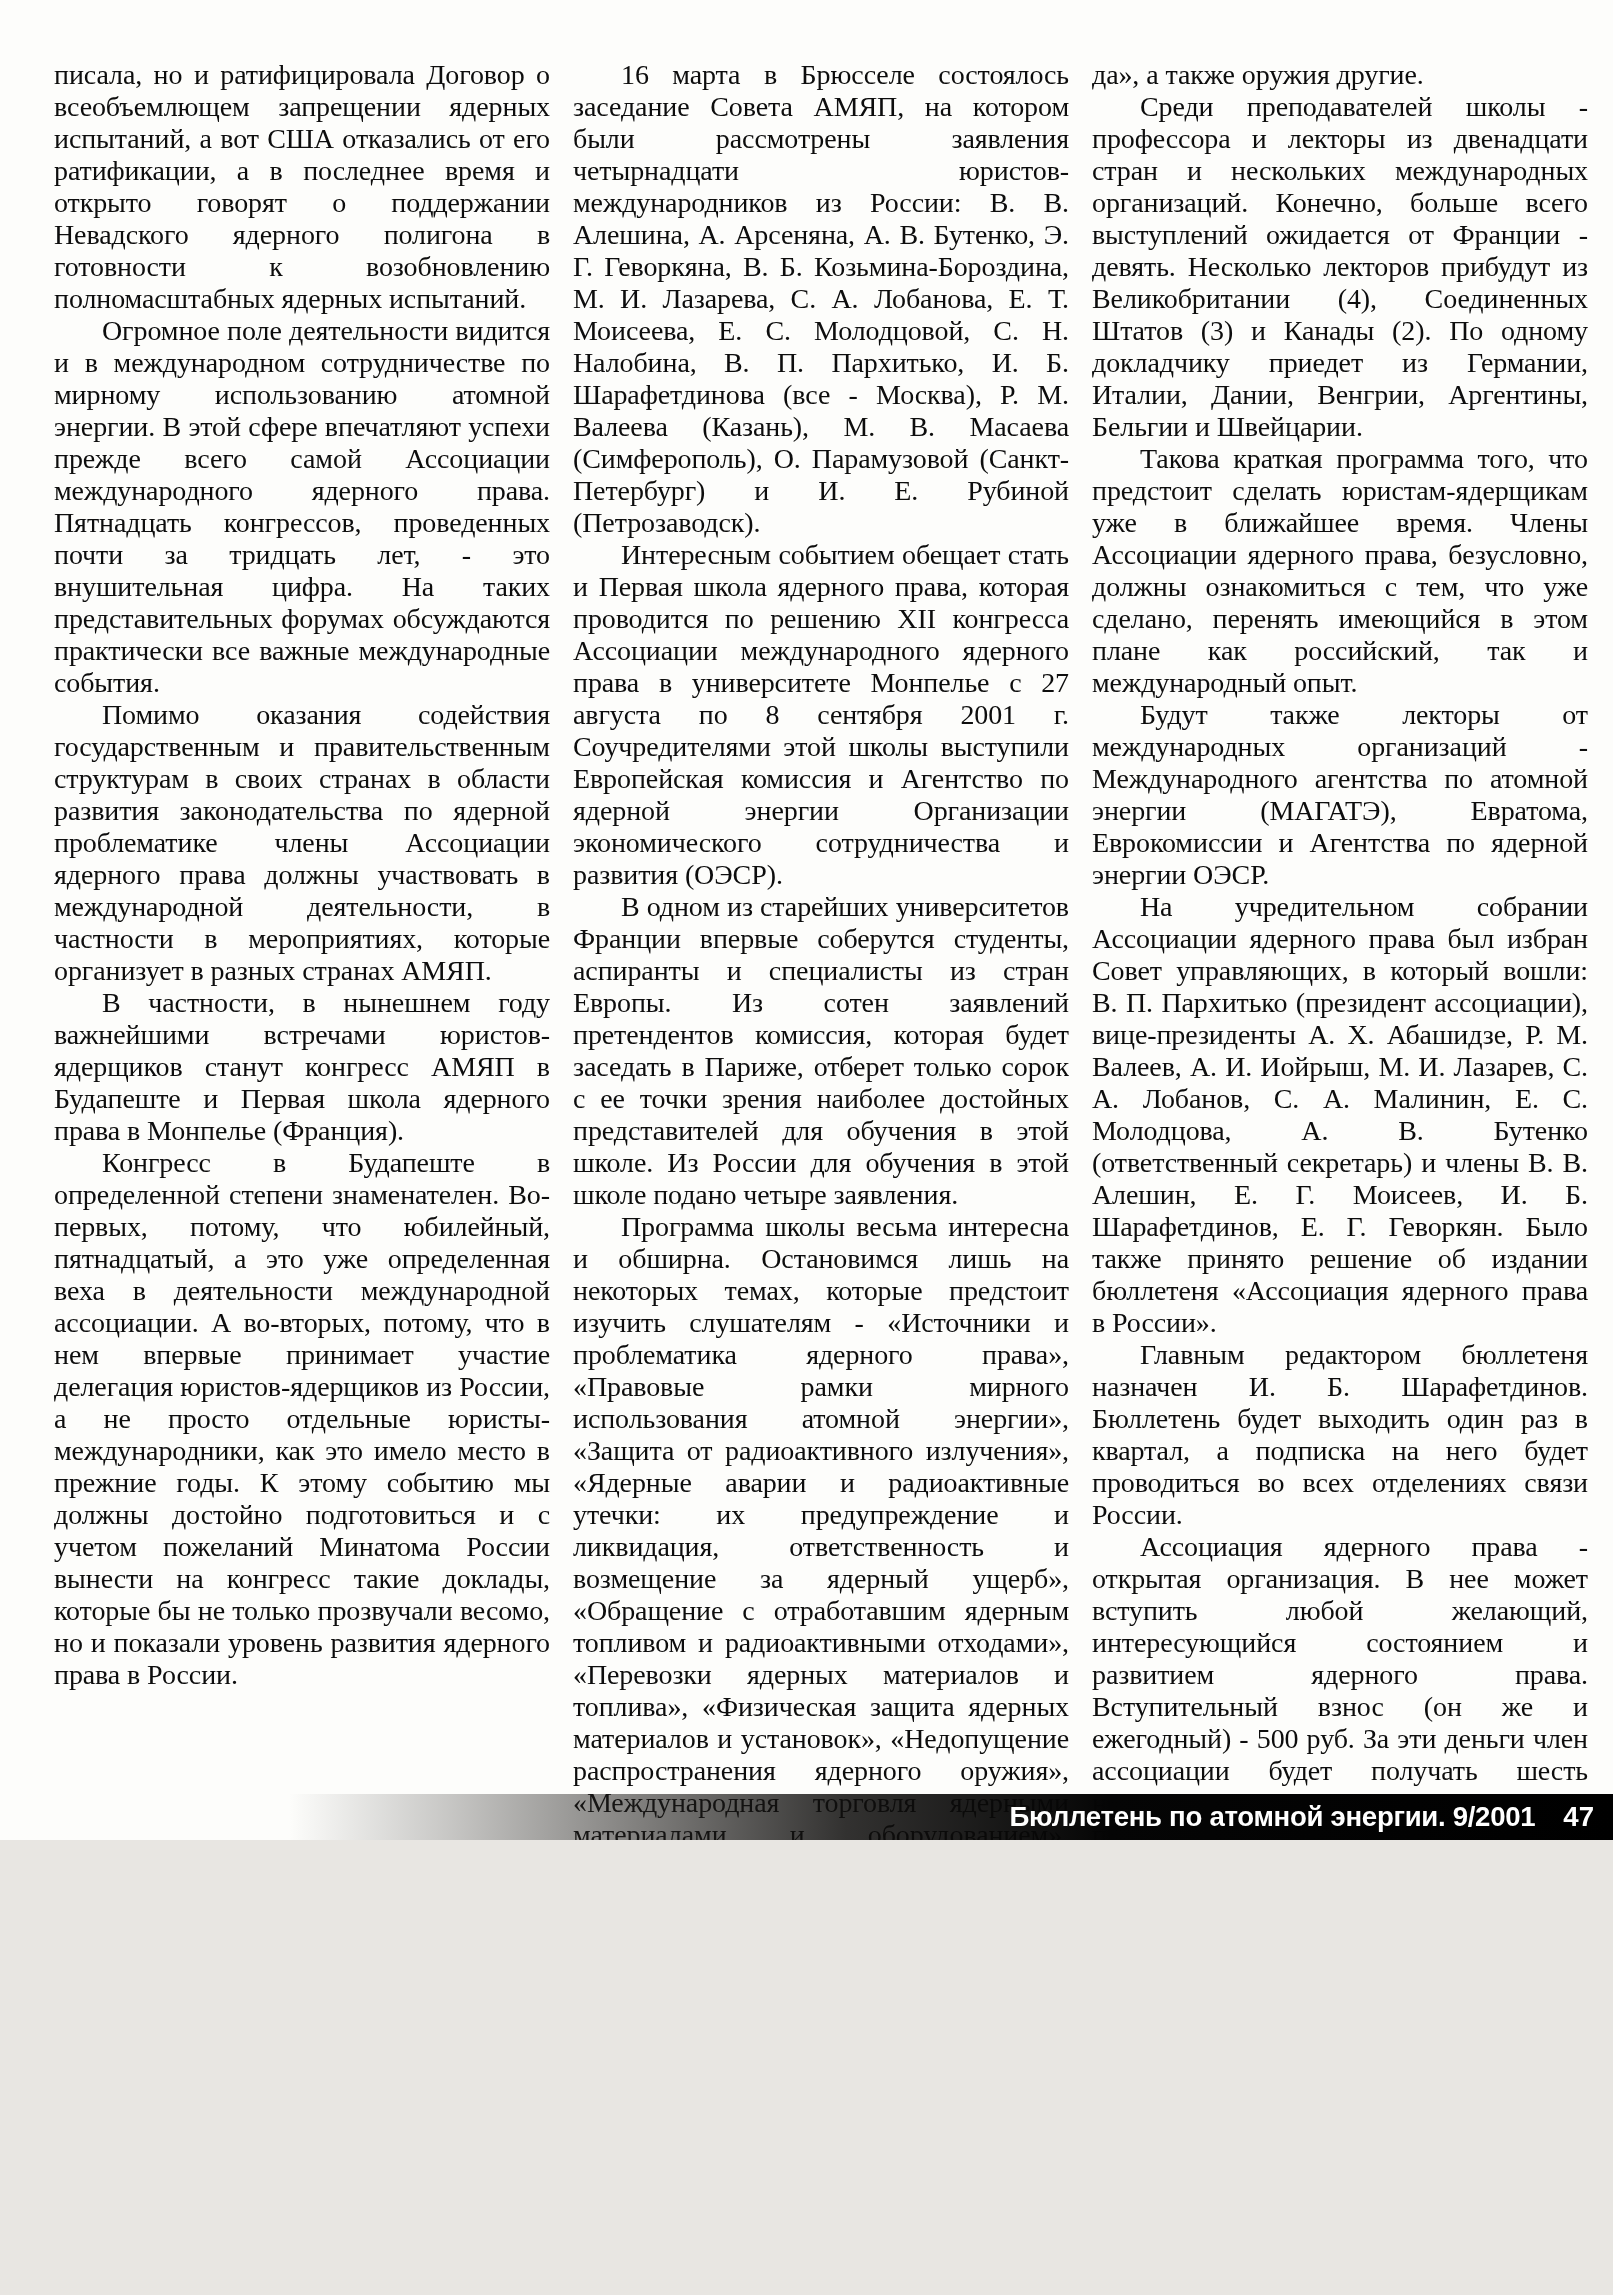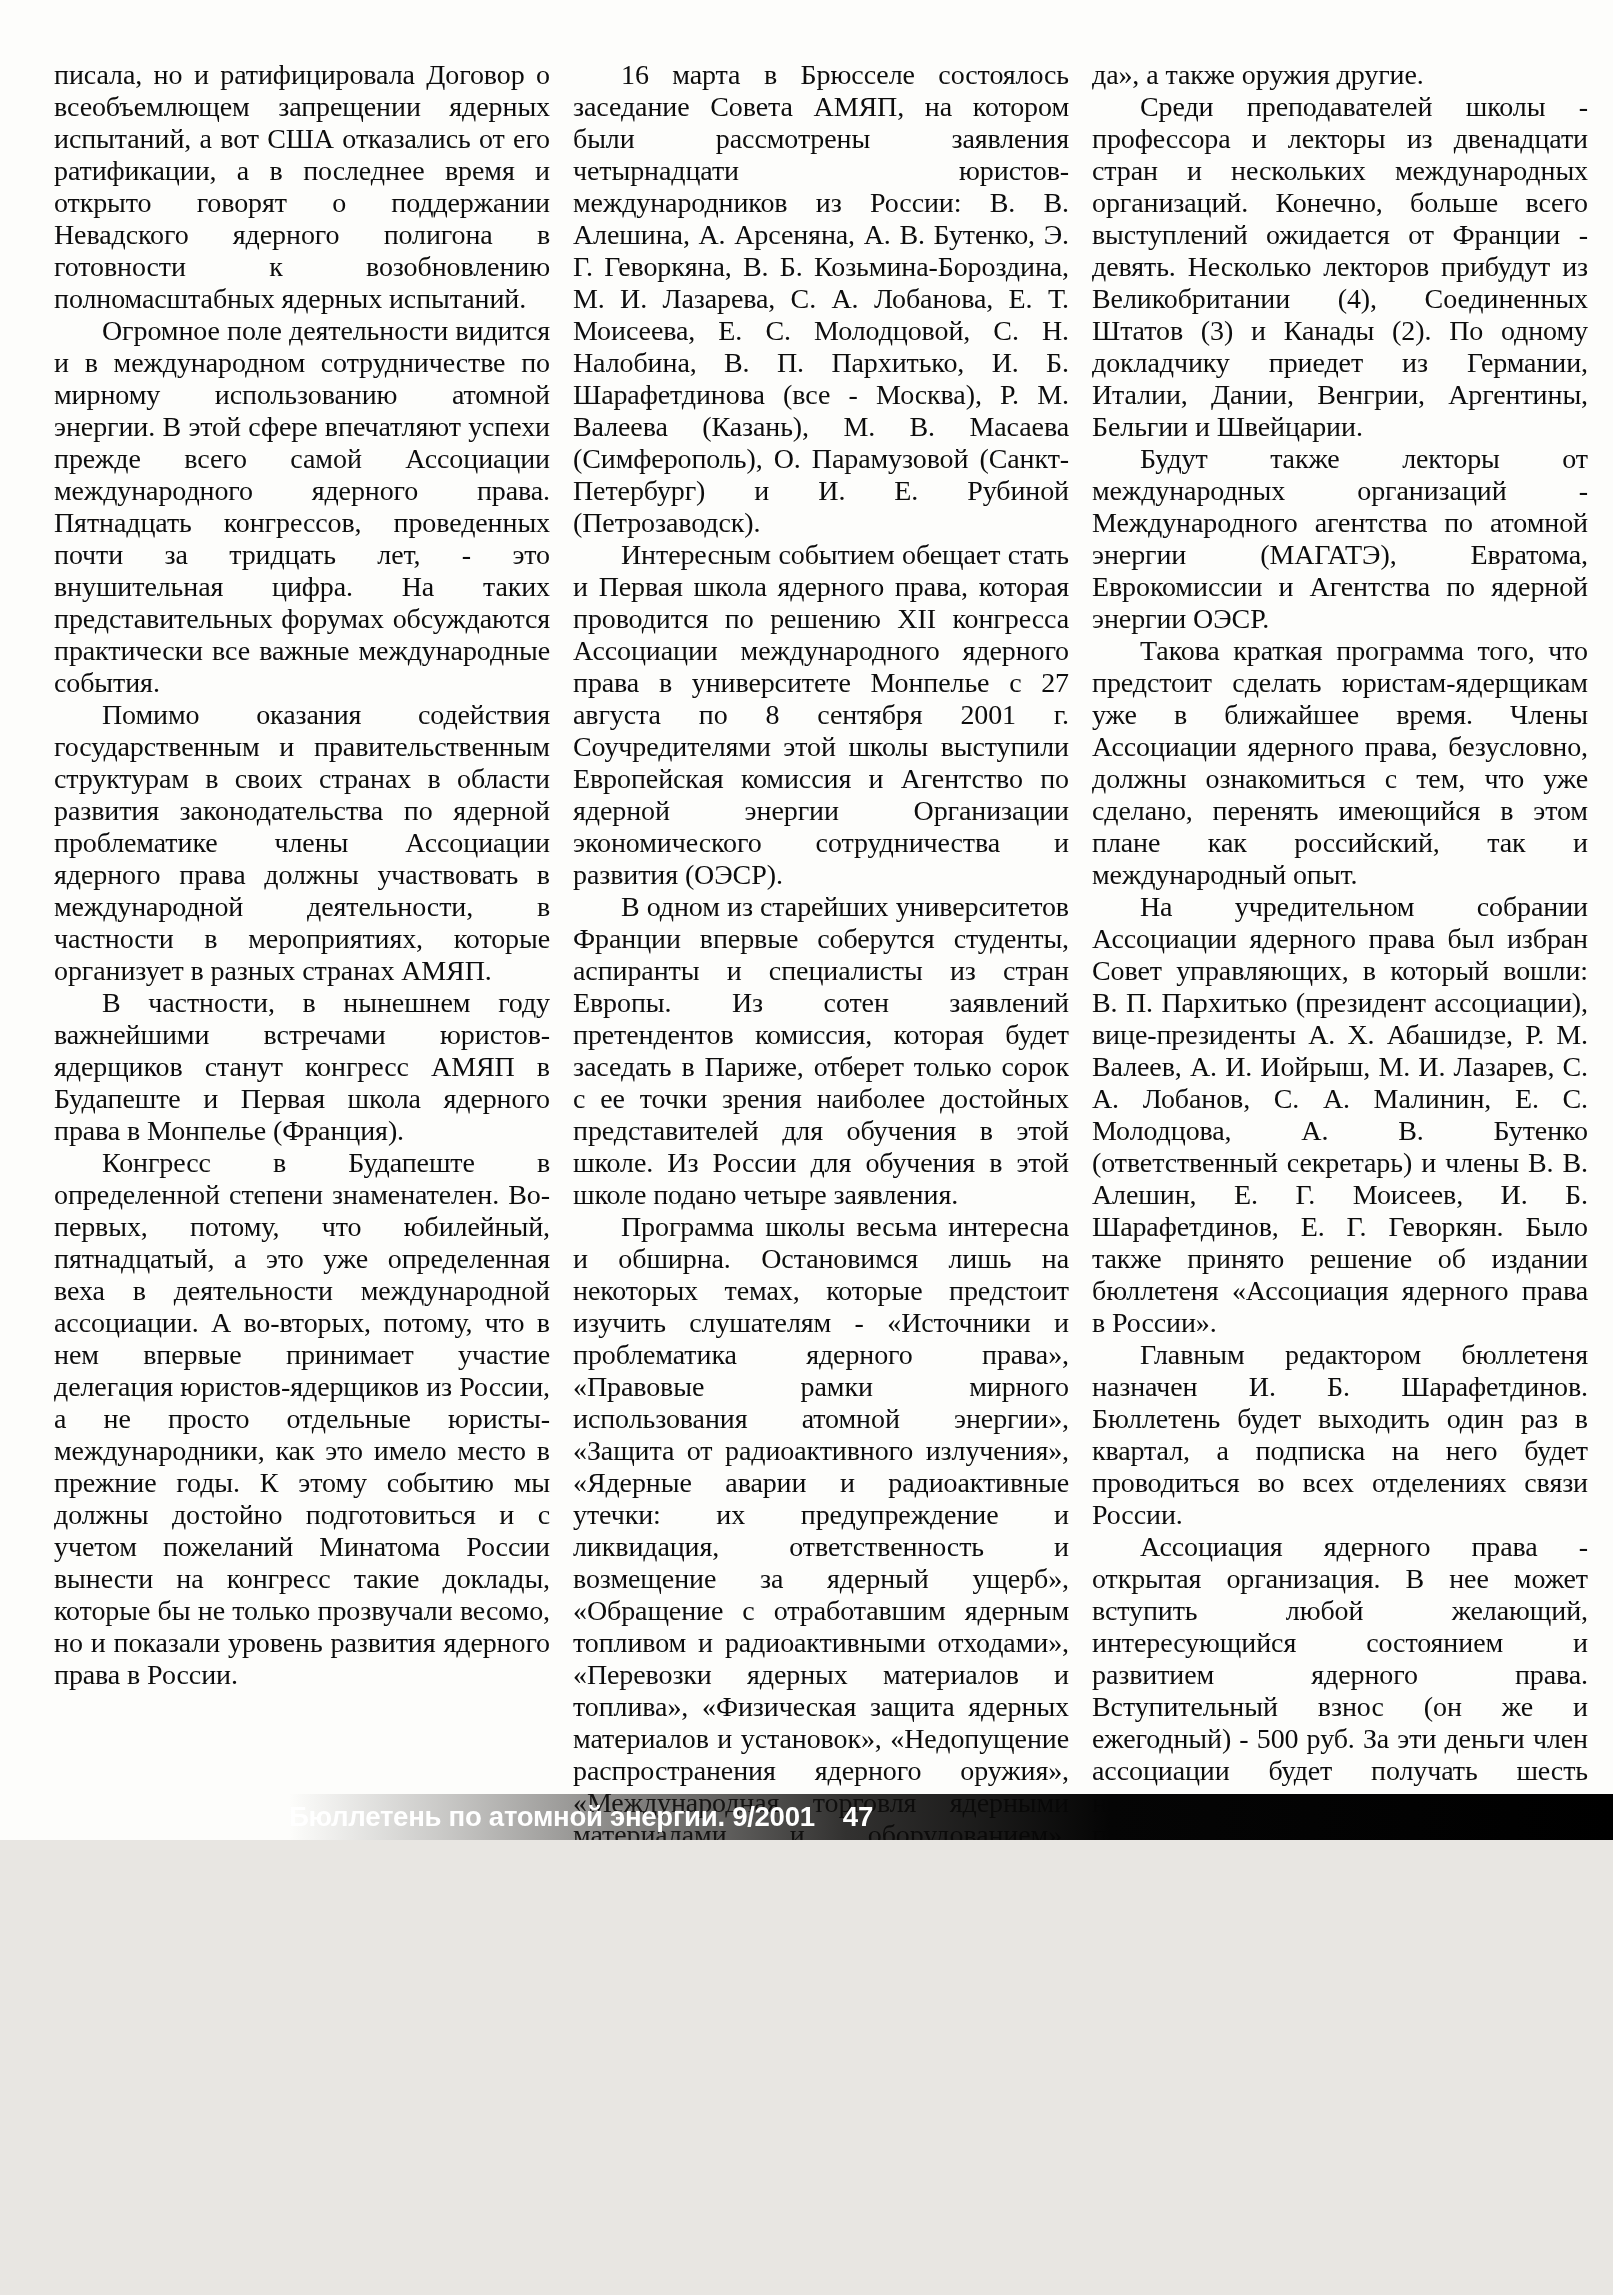--- a/index.html
+++ b/index.html
@@ -51,22 +51,23 @@
     background:
       linear-gradient(to right,
         rgba(0,0,0,0) 0%,
         rgba(40,38,36,0.25) 12%,
         rgba(30,28,26,0.55) 26%,
         rgba(15,14,13,0.85) 42%,
         #050505 62%,
         #000 100%);
     display: flex;
     align-items: center;
+    justify-content: flex-end;
     box-sizing: border-box;
-    padding-right: 5px;
+    padding-right: 20px;
   }
   .footer-title {
     font-family: "Liberation Sans", sans-serif;
     font-weight: bold;
     font-size: 27.6px;
     color: #ffffff;
     letter-spacing: -0.3px;
     white-space: nowrap;
   }
   .footer-page {
@@ -95,22 +96,22 @@
     <div class="col">
       <p>16 марта в Брюсселе состоялось заседание Совета АМЯП, на котором были рассмотрены заявления четырнадцати юристов-международников из России: В. В. Алешина, А. Арсеняна, А. В. Бутенко, Э. Г. Геворкяна, В. Б. Козьмина-Бороздина, М. И. Лазарева, С. А. Лобанова, Е. Т. Моисеева, Е. С. Молодцовой, С. Н. Налобина, В. П. Пархитько, И. Б. Шарафетдинова (все - Москва), Р. М. Валеева (Казань), М. В. Масаева (Симферополь), О. Парамузовой (Санкт-Петербург) и И. Е. Рубиной (Петрозаводск).</p>
       <p>Интересным событием обещает стать и Первая школа ядерного права, которая проводится по решению XII конгресса Ассоциации международного ядерного права в университете Монпелье с 27 августа по 8 сентября 2001 г. Соучредителями этой школы выступили Европейская комиссия и Агентство по ядерной энергии Организации экономического сотрудничества и развития (ОЭСР).</p>
       <p>В одном из старейших университетов Франции впервые соберутся студенты, аспиранты и специалисты из стран Европы. Из сотен заявлений претендентов комиссия, которая будет заседать в Париже, отберет только сорок с ее точки зрения наиболее достойных представителей для обучения в этой школе. Из России для обучения в этой школе подано четыре заявления.</p>
       <p>Программа школы весьма интересна и обширна. Остановимся лишь на некоторых темах, которые предстоит изучить слушателям - «Источники и проблематика ядерного права», «Правовые рамки мирного использования атомной энергии», «Защита от радиоактивного излучения», «Ядерные аварии и радиоактивные утечки: их предупреждение и ликвидация, ответственность и возмещение за ядерный ущерб», «Обращение с отработавшим ядерным топливом и радиоактивными отходами», «Перевозки ядерных материалов и топлива», «Физическая защита ядерных материалов и установок», «Недопущение распространения ядерного оружия», «Международная торговля ядерными материалами и оборудованием», «Ядерное законодательство и окружающая сре-</p>
     </div>
 
     <div class="col">
       <p class="cont">да», а также оружия другие.</p>
       <p>Среди преподавателей школы - профессора и лекторы из двенадцати стран и нескольких международных организаций. Конечно, больше всего выступлений ожидается от Франции - девять. Несколько лекторов прибудут из Великобритании (4), Соединенных Штатов (3) и Канады (2). По одному докладчику приедет из Германии, Италии, Дании, Венгрии, Аргентины, Бельгии и Швейцарии.</p>
+      <p>Такова краткая программа того, что предстоит сделать юристам-ядерщикам уже в ближайшее время. Члены Ассоциации ядерного права, безусловно, должны ознакомиться с тем, что уже сделано, перенять имеющийся в этом плане как российский, так и международный опыт.</p>
       <p>Будут также лекторы от международных организаций - Международного агентства по атомной энергии (МАГАТЭ), Евратома, Еврокомиссии и Агентства по ядерной энергии ОЭСР.</p>
-      <p>Такова краткая программа того, что предстоит сделать юристам-ядерщикам уже в ближайшее время. Члены Ассоциации ядерного права, безусловно, должны ознакомиться с тем, что уже сделано, перенять имеющийся в этом плане как российский, так и международный опыт.</p>
       <p>На учредительном собрании Ассоциации ядерного права был избран Совет управляющих, в который вошли: В. П. Пархитько (президент ассоциации), вице-президенты А. Х. Абашидзе, Р. М. Валеев, А. И. Иойрыш, М. И. Лазарев, С. А. Лобанов, С. А. Малинин, Е. С. Молодцова, А. В. Бутенко (ответственный секретарь) и члены В. В. Алешин, Е. Г. Моисеев, И. Б. Шарафетдинов, Е. Г. Геворкян. Было также принято решение об издании бюллетеня «Ассоциация ядерного права в России».</p>
       <p>Главным редактором бюллетеня назначен И. Б. Шарафетдинов. Бюллетень будет выходить один раз в квартал, а подписка на него будет проводиться во всех отделениях связи России.</p>
       <p>Ассоциация ядерного права - открытая организация. В нее может вступить любой желающий, интересующийся состоянием и развитием ядерного права. Вступительный взнос (он же и ежегодный) - 500 руб. За эти деньги член ассоциации будет получать шесть номеров журнала «Международное право - International Law» в год и бюллетень «Ассоциация ядерного права в России», а также приглашения для участия во всех мероприятиях, которые будут проводиться в рамках ассоциации.</p>
     </div>
 
   </div>
 
   <div class="footer-bar">
     <span class="footer-title">Бюллетень по атомной энергии. 9/2001</span>
     <span class="footer-page">47</span>

